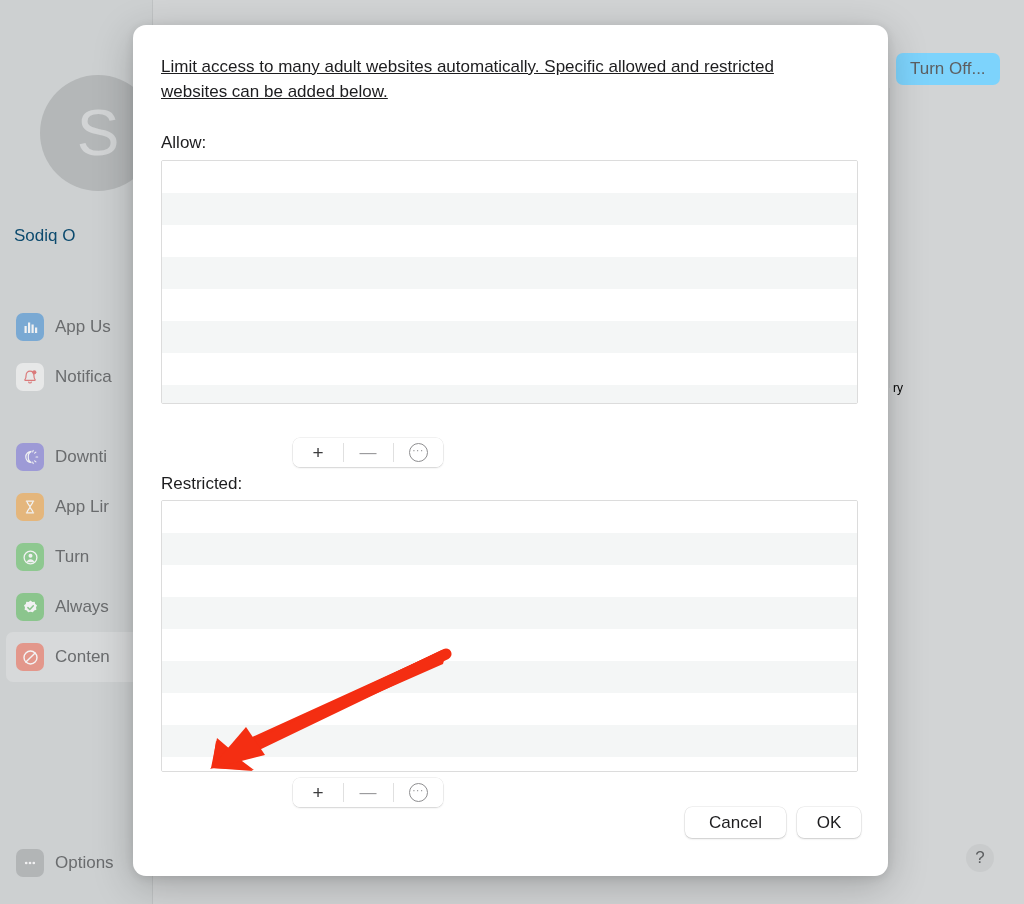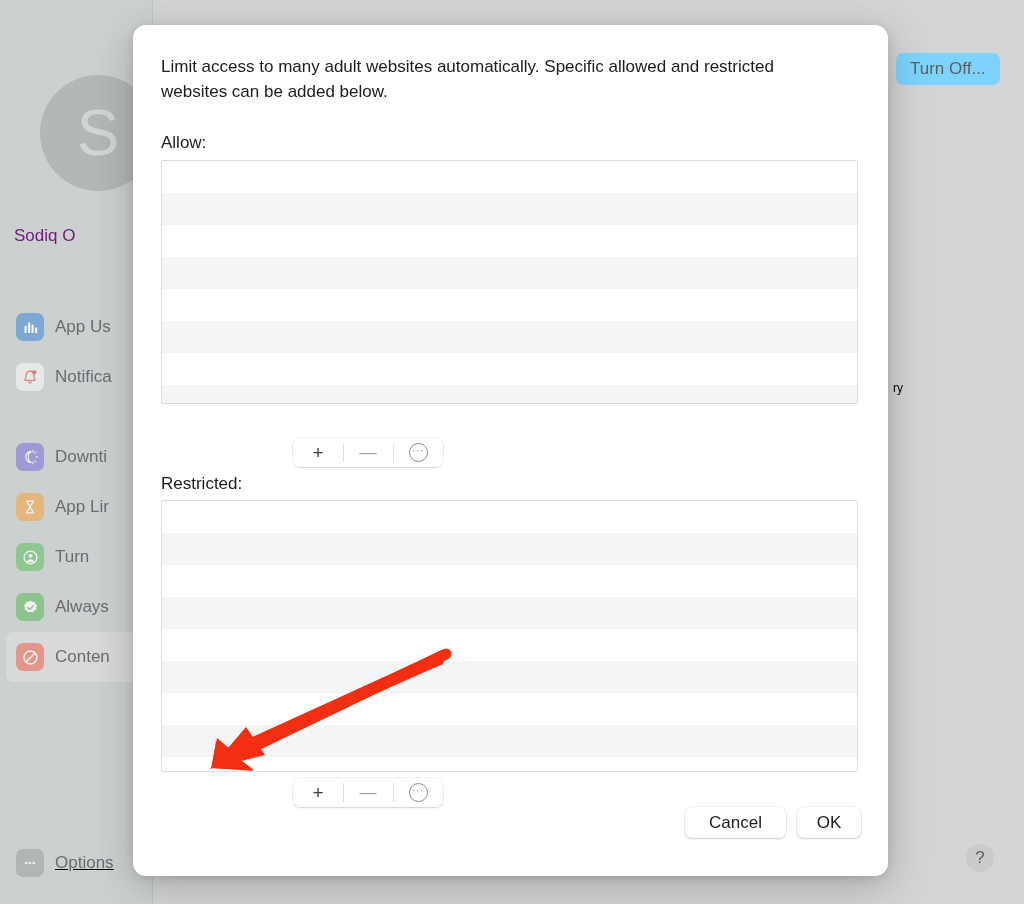--- a/index.html
+++ b/index.html
@@ -60,21 +60,21 @@
     text-align: center;
     font-weight: 400;
     letter-spacing: 0;
   }
 
   .account-name {
     position: absolute;
     left: 14px; top: 226px;
     width: 150px;
     font-size: 17px;
-    color: #701a75;
+    color: #0c4a6e;
     white-space: nowrap;
   }
 
   .sidebar-list {
     position: absolute;
     left: 0; top: 302px;
     width: 152px;
   }
 
   .sb-item {
@@ -122,21 +122,20 @@
   .ic-applimits { background: #eead5c; }
   .ic-comm      { background: #77c578; }
   .ic-always    { background: #73c274; }
   .ic-content   { background: #e87e6e; }
   .ic-options   { background: #a9abad; }
 
   .options-row {
     position: absolute;
     left: 0; top: 838px;
     width: 152px;
-    text-decoration: underline;
   }
 
   .bg-turnoff {
     position: absolute;
     left: 896px; top: 53px;
     padding: 6px 14px;
     background: #7dd3fc;
     border-radius: 7px;
     font-size: 17px;
     color: #5d5f61;
@@ -182,20 +181,21 @@
     overflow: hidden;
   }
 
   .dlg-desc {
     position: absolute;
     left: 28px; top: 29px;
     width: 676px;
     font-size: 17px;
     line-height: 25px;
     color: #1d1d1f;
+    text-decoration: underline;
   }
 
   .section-label {
     position: absolute;
     font-size: 17px;
     color: #1d1d1f;
   }
   .lbl-allow      { left: 28px; top: 108px; }
   .lbl-restricted { left: 28px; top: 449px; }
 

